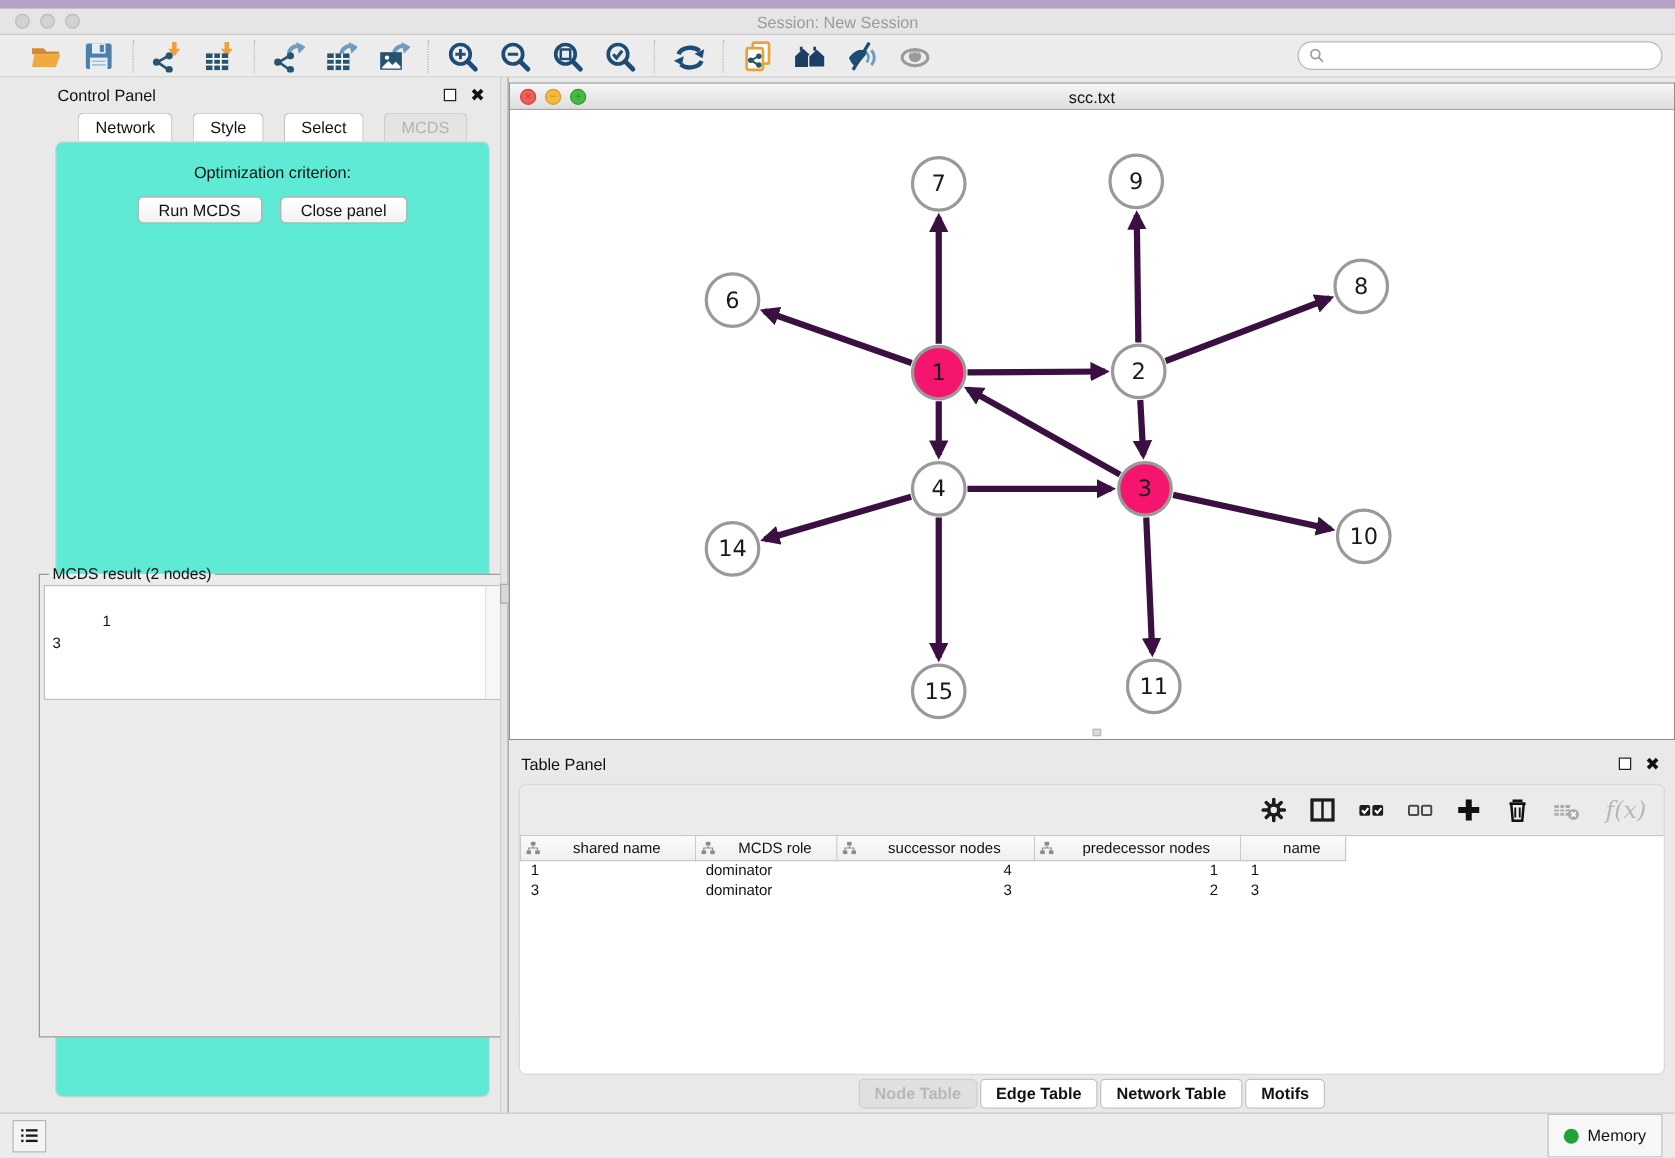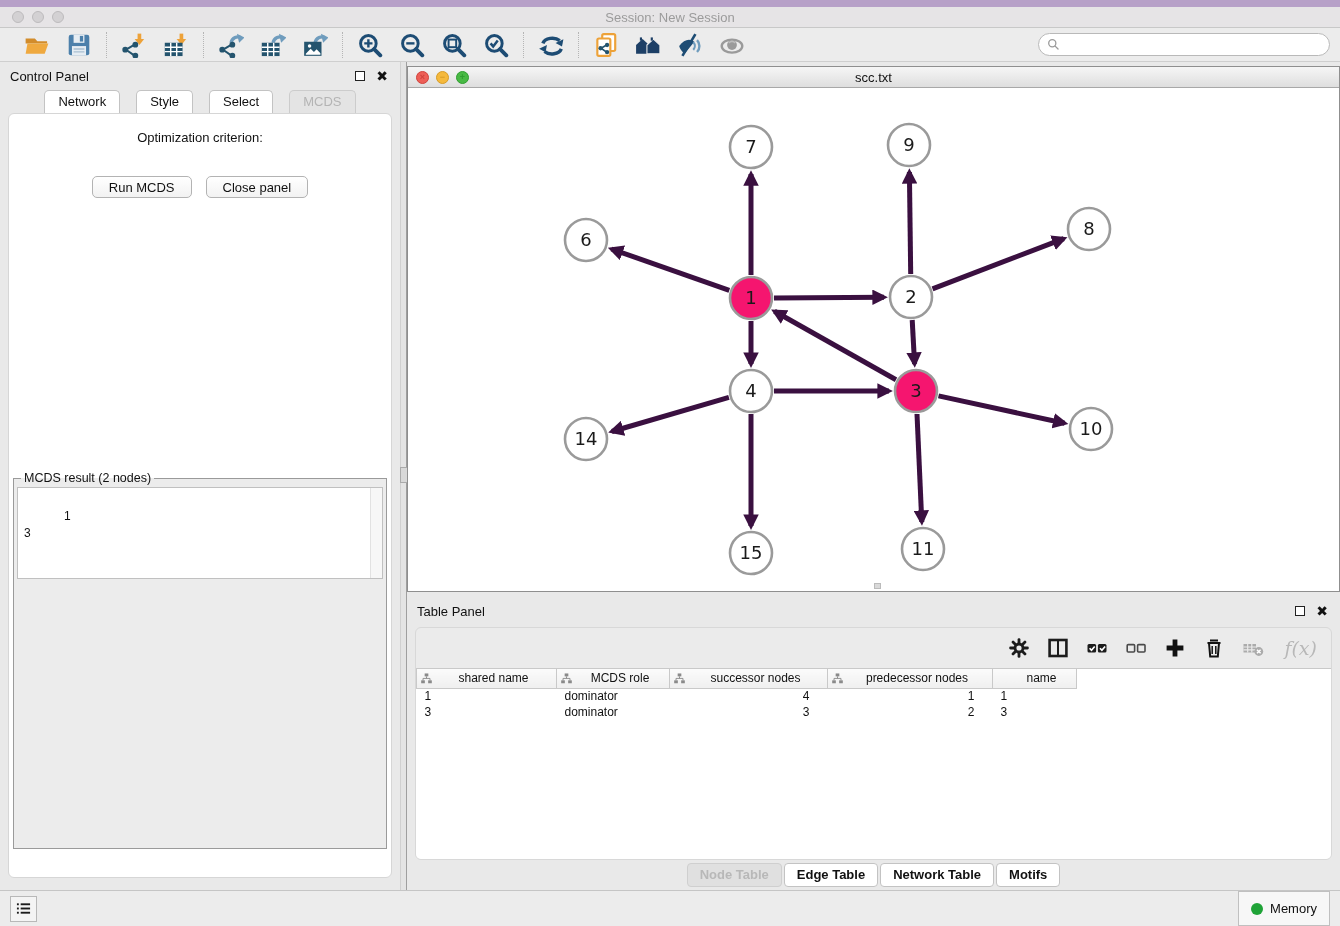--- a/index.html
+++ b/index.html
@@ -26,42 +26,42 @@
   .tb-spacer { flex:1; }
   .searchbox { width:292px; height:23px; background:#fff; border:1px solid #b9b9b9;
     border-radius:12px; display:flex; align-items:center; padding:0 8px; gap:5px; }
   .searchbox svg { width:13px; height:13px; flex:0 0 auto; }
   .searchbox input { border:none; outline:none; flex:1; font-size:12px; background:transparent; }
 
   
   .main { flex:1; display:flex; min-height:0; }
 
   
-  .control-panel { width:400px; background:#e9e9e9; display:flex; flex-direction:column; }
+  .control-panel { width:400px; background:#e9e9e9; display:flex; flex-direction:column;padding-left:36px; }
   .panel-head { height:28px; display:flex; align-items:center; padding:0 10px; }
   .panel-title { font-size:13px; color:#111; }
   .panel-head .ph-sp { flex:1; }
   .ph-btn { width:16px; height:16px; display:flex; align-items:center; justify-content:center; margin-left:6px; }
   .float-glyph { width:10px; height:10px; border:1.6px solid #222; background:#fff; }
   .close-glyph { font-size:14px; font-weight:bold; color:#111; line-height:1; }
 
   .tabs-row { display:flex; justify-content:center; gap:14px; }
   .tab { font-size:13px; padding:3px 13px 4px; background:#fff; border:1px solid #c3c3c3;
     border-bottom:none; border-radius:5px 5px 0 0; margin:0 1px; color:#111; }
   .tab.sel { background:#e4e4e4; color:#b4b4b4; border-color:#cccccc; }
 
-  .cp-content { flex:1; margin:0 8px 12px; background:#ffffff; border:1px solid #d6d6d6;
+  .cp-content { flex:1; margin:0 8px 12px; background:#5eead4; border:1px solid #d6d6d6;
     border-radius:6px; display:flex; flex-direction:column; align-items:center; padding-top:16px; }
   .opt-label { font-size:13px; color:#111; margin-bottom:12px; }
   .selectbox { width:310px; height:23px; background:#fff; border:1px solid #ababab; border-radius:4px;
     display:flex; align-items:center; padding:0 6px 0 10px; font-size:13px; }
   .selectbox .sel-text { flex:1; }
   .stepper { display:flex; flex-direction:column; align-items:center; line-height:0; }
   .stepper svg { width:11px; height:16px; }
-  .btn-row { display:flex; gap:14px; margin-top:19px;text-align:right; }
+  .btn-row { display:flex; gap:14px; margin-top:0;text-align:right; }
   .pbtn { height:22px; padding:0 16px; background:linear-gradient(#ffffff,#f2f2f2); border:1px solid #b3b3b3;
     border-radius:5px; font-size:13px; display:flex; align-items:center; color:#111; }
 
   .result-fieldset { width:374px; margin-top:273px; border:1px solid #9a9a9a; padding:2px 3px 3px;
     background:#ececec; height:378px; display:flex; flex-direction:column; }
   .result-fieldset legend { font-size:12.5px; padding:0 3px; margin-left:4px; color:#111; }
   .result-box { flex:1; background:#fff; border:1px solid #c0c0c0; position:relative;
     font-size:12px; padding:3px 6px; white-space:pre; line-height:1.4; color:#111; overflow:hidden; }
   .result-scroll { position:absolute; right:0; top:0; bottom:0; width:12px; background:#f7f7f7; border-left:1px solid #e2e2e2; }
 

